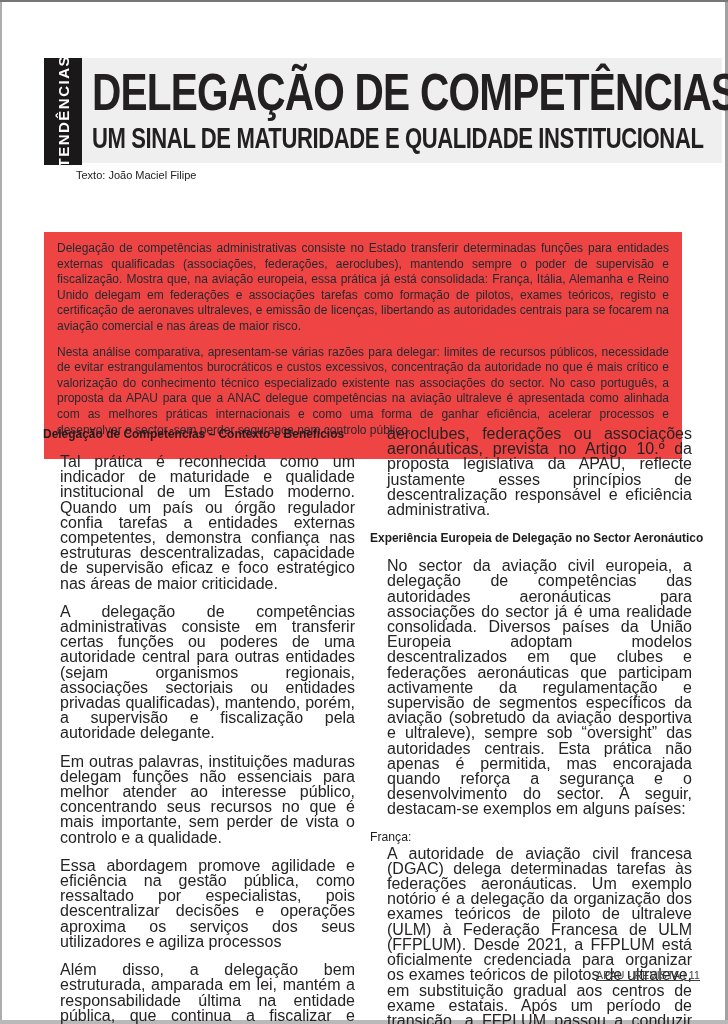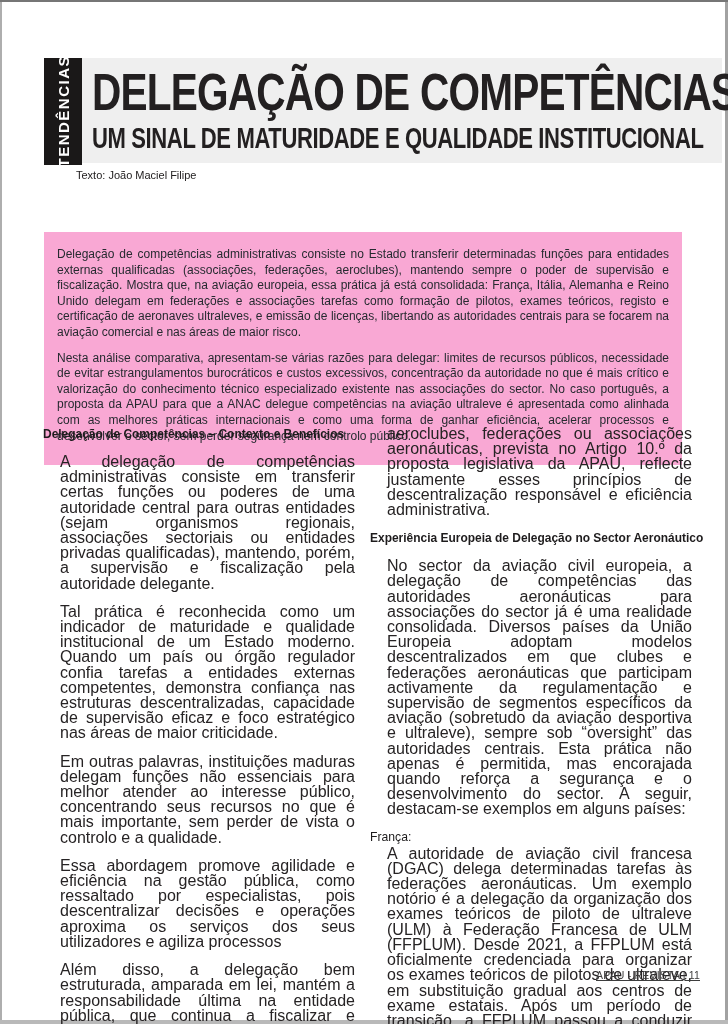--- a/index.html
+++ b/index.html
@@ -39,22 +39,22 @@
     display:block;font-size:29px;line-height:36px;font-weight:700;
     color:#232021;letter-spacing:-0.5px;white-space:nowrap;
     transform:scaleX(0.76);transform-origin:0 50%;
   }
   .byline{
     position:absolute;left:76px;top:169px;font-size:11px;color:#232021;
   }
   
   .intro-box{
     position:absolute;left:44px;top:232px;width:638px;
-    box-sizing:border-box;background:#f9a8d4;
-    padding:15px 13px 9px 13px;
+    box-sizing:border-box;background:#ef4444;
+    padding:9px 13px 9px 13px;
   }
   .intro-box p{
     margin:0 0 10px 0;font-size:12px;line-height:15.6px;
     text-align:justify;color:#262a30;
   }
   .intro-box p:last-child{margin-bottom:12px;}
   
   .col{position:absolute;top:426px;}
   .col-left{left:43px;width:312px;}
   .col-right{left:370px;width:322px;}
@@ -92,22 +92,22 @@
 
   <div class="byline">Texto: João Maciel Filipe</div>
 
   <div class="intro-box">
     <p>Delegação de competências administrativas consiste no Estado transferir determinadas funções para entidades externas qualificadas (associações, federações, aeroclubes), mantendo sempre o poder de supervisão e fiscalização. Mostra que, na aviação europeia, essa prática já está consolidada: França, Itália, Alemanha e Reino Unido delegam em federações e associações tarefas como formação de pilotos, exames teóricos, registo e certificação de aeronaves ultraleves, e emissão de licenças, libertando as autoridades centrais para se focarem na aviação comercial e nas áreas de maior risco.</p>
     <p>Nesta análise comparativa, apresentam-se várias razões para delegar: limites de recursos públicos, necessidade de evitar estrangulamentos burocráticos e custos excessivos, concentração da autoridade no que é mais crítico e valorização do conhecimento técnico especializado existente nas associações do sector. No caso português, a proposta da APAU para que a ANAC delegue competências na aviação ultraleve é apresentada como alinhada com as melhores práticas internacionais e como uma forma de ganhar eficiência, acelerar processos e desenvolver o sector, sem perder segurança nem controlo público.</p>
   </div>
 
   <div class="col col-left">
     <h3>Delegação de Competências – Contexto e Benefícios</h3>
+    <p>Tal prática é reconhecida como um indicador de maturidade e qualidade institucional de um Estado moderno. Quando um país ou órgão regulador confia tarefas a entidades externas competentes, demonstra confiança nas estruturas descentralizadas, capacidade de supervisão eficaz e foco estratégico nas áreas de maior criticidade.</p>
     <p>A delegação de competências administrativas consiste em transferir certas funções ou poderes de uma autoridade central para outras entidades (sejam organismos regionais, associações sectoriais ou entidades privadas qualificadas), mantendo, porém, a supervisão e fiscalização pela autoridade delegante.</p>
-    <p>Tal prática é reconhecida como um indicador de maturidade e qualidade institucional de um Estado moderno. Quando um país ou órgão regulador confia tarefas a entidades externas competentes, demonstra confiança nas estruturas descentralizadas, capacidade de supervisão eficaz e foco estratégico nas áreas de maior criticidade.</p>
     <p>Em outras palavras, instituições maduras delegam funções não essenciais para melhor atender ao interesse público, concentrando seus recursos no que é mais importante, sem perder de vista o controlo e a qualidade.</p>
     <p>Essa abordagem promove agilidade e eficiência na gestão pública, como ressaltado por especialistas, pois descentralizar decisões e operações aproxima os serviços dos seus utilizadores e agiliza processos</p>
     <p>Além disso, a delegação bem estruturada, amparada em lei, mantém a responsabilidade última na entidade pública, que continua a fiscalizar e garantir que a entidade delegada cumpra os padrões exigidos. No caso da aviação civil portuguesa, a possibilidade de a ANAC (Autoridade Nacional de Aviação Civil) delegar competências em</p>
   </div>
 
   <div class="col col-right">
     <p>aeroclubes, federações ou associações aeronáuticas, prevista no Artigo 10.º da proposta legislativa da APAU, reflecte justamente esses princípios de descentralização responsável e eficiência administrativa.</p>
     <h3>Experiência Europeia de Delegação no Sector Aeronáutico</h3>
     <p>No sector da aviação civil europeia, a delegação de competências das autoridades aeronáuticas para associações do sector já é uma realidade consolidada. Diversos países da União Europeia adoptam modelos descentralizados em que clubes e federações aeronáuticas que participam activamente da regulamentação e supervisão de segmentos específicos da aviação (sobretudo da aviação desportiva e ultraleve), sempre sob “oversight” das autoridades centrais. Esta prática não apenas é permitida, mas encorajada quando reforça a segurança e o desenvolvimento do sector. A seguir, destacam-se exemplos em alguns países:</p>
     <h4>França:</h4>

